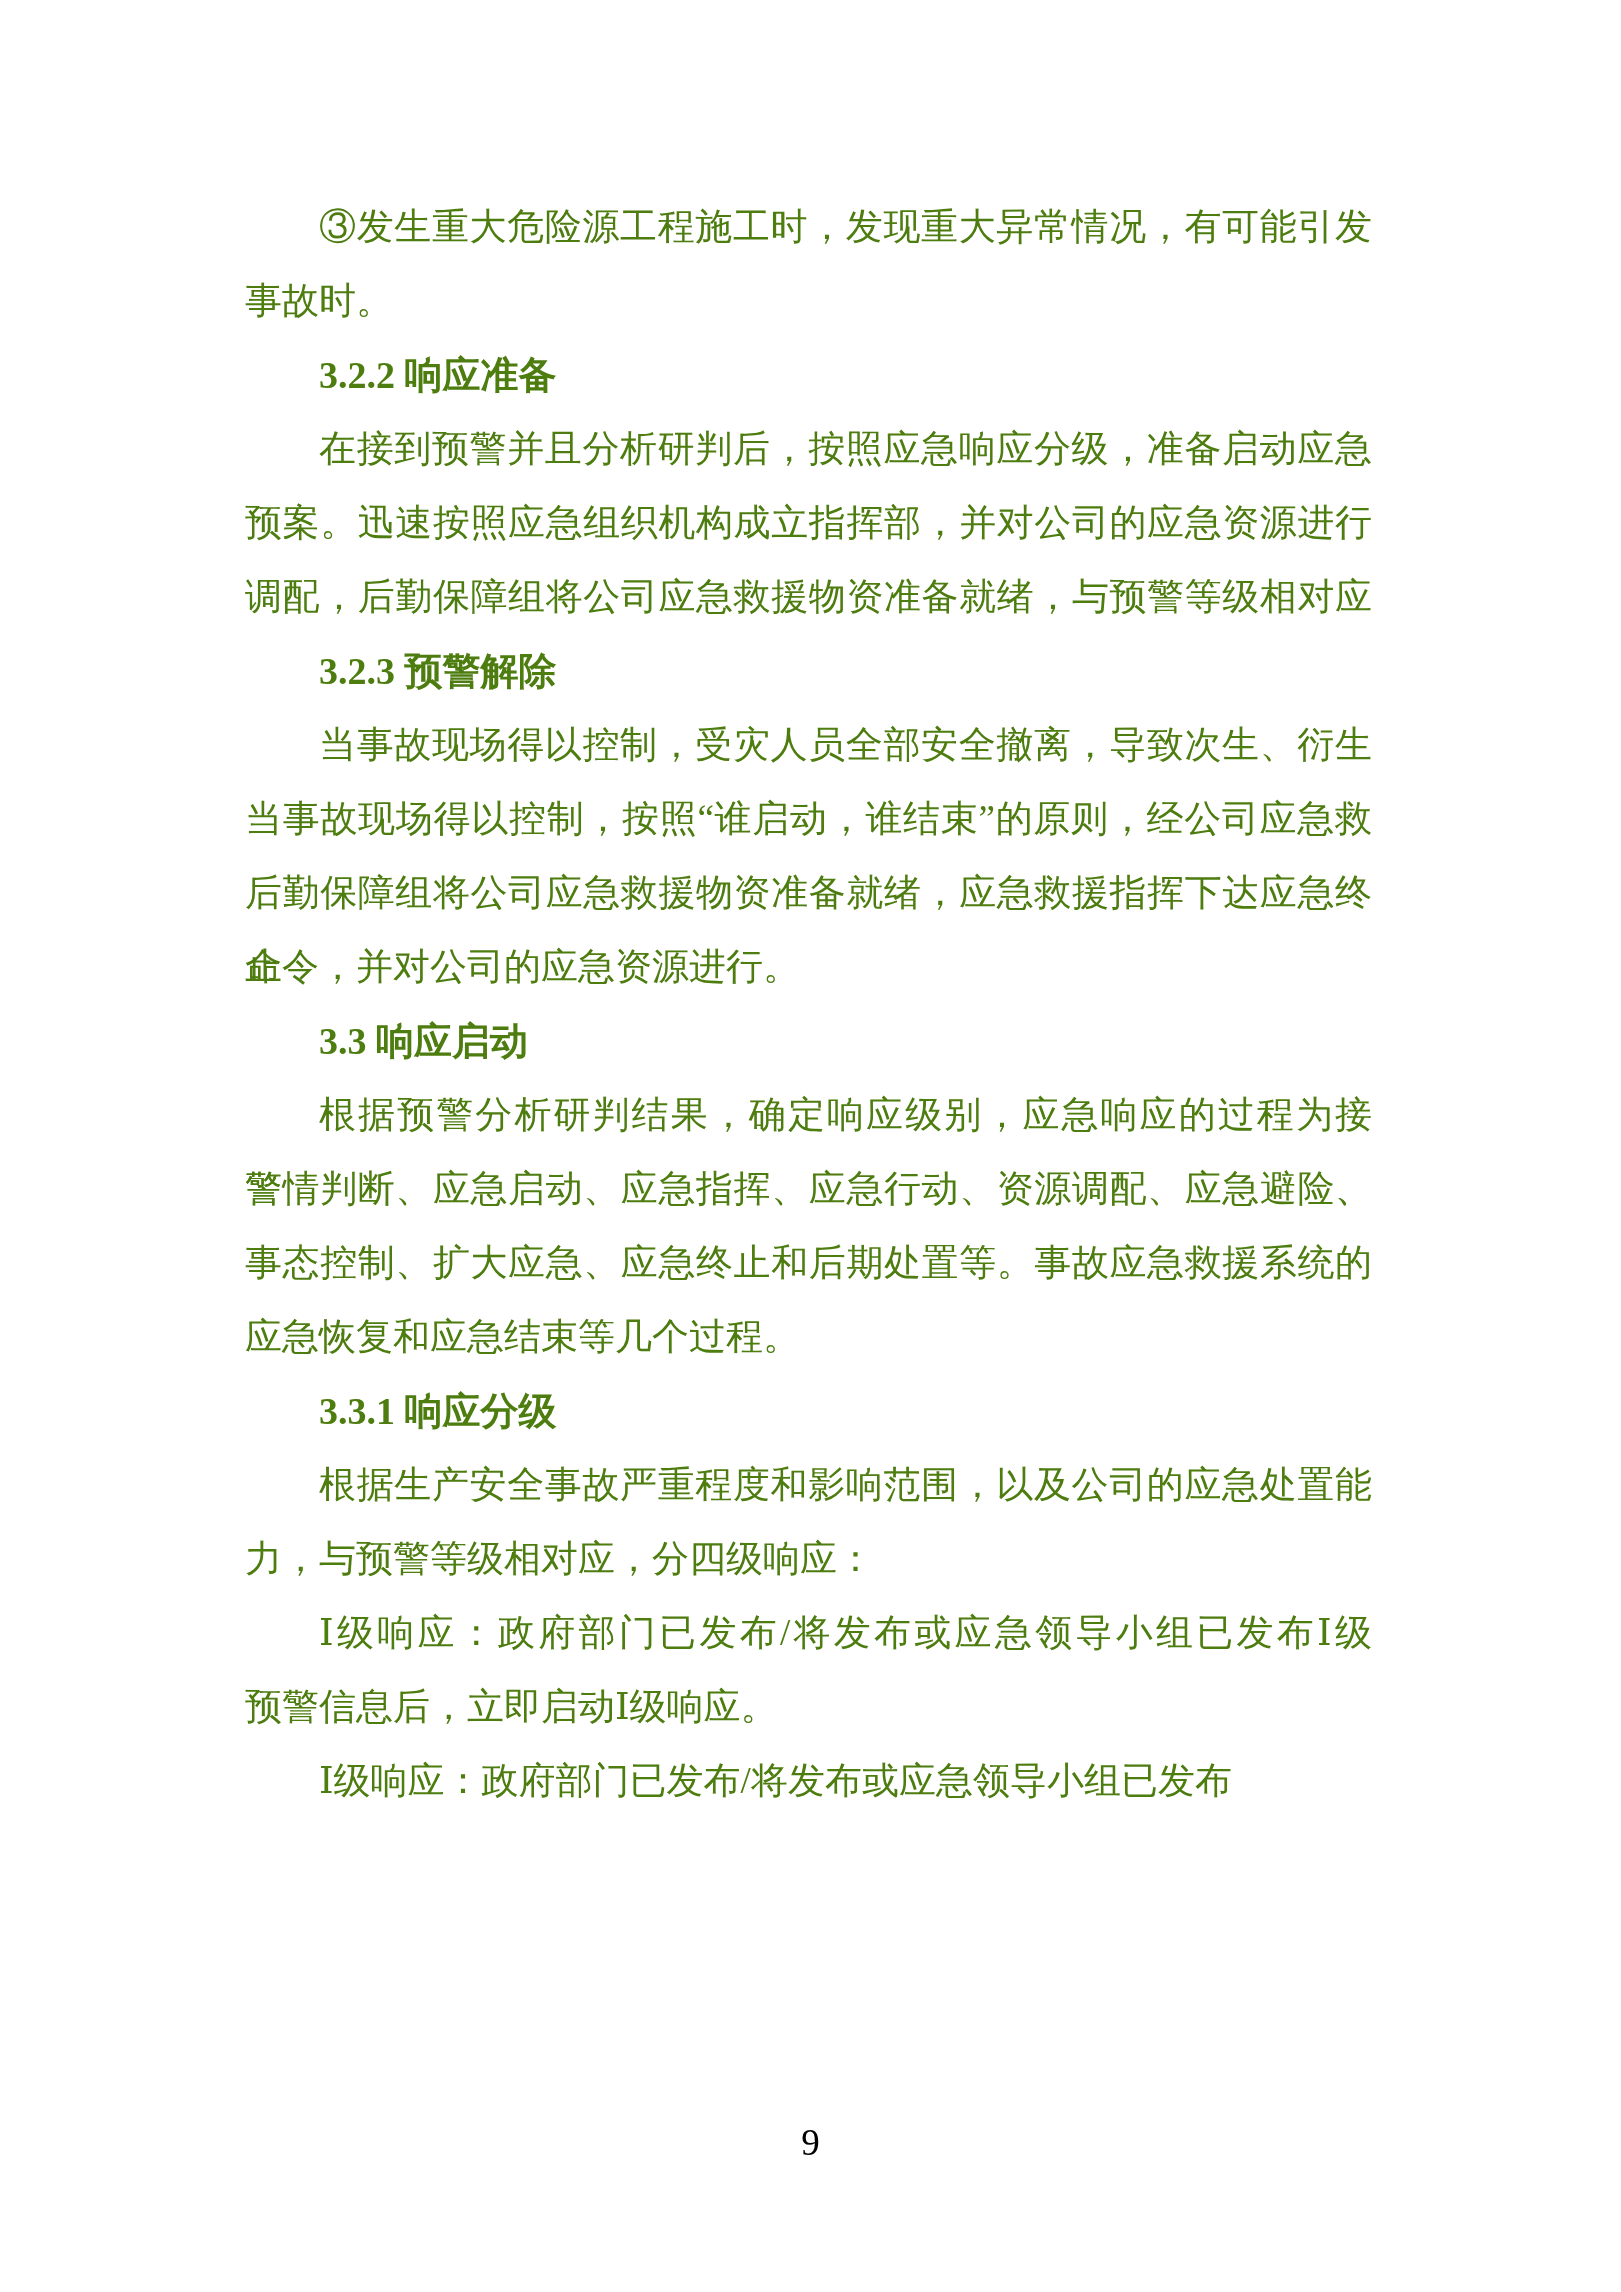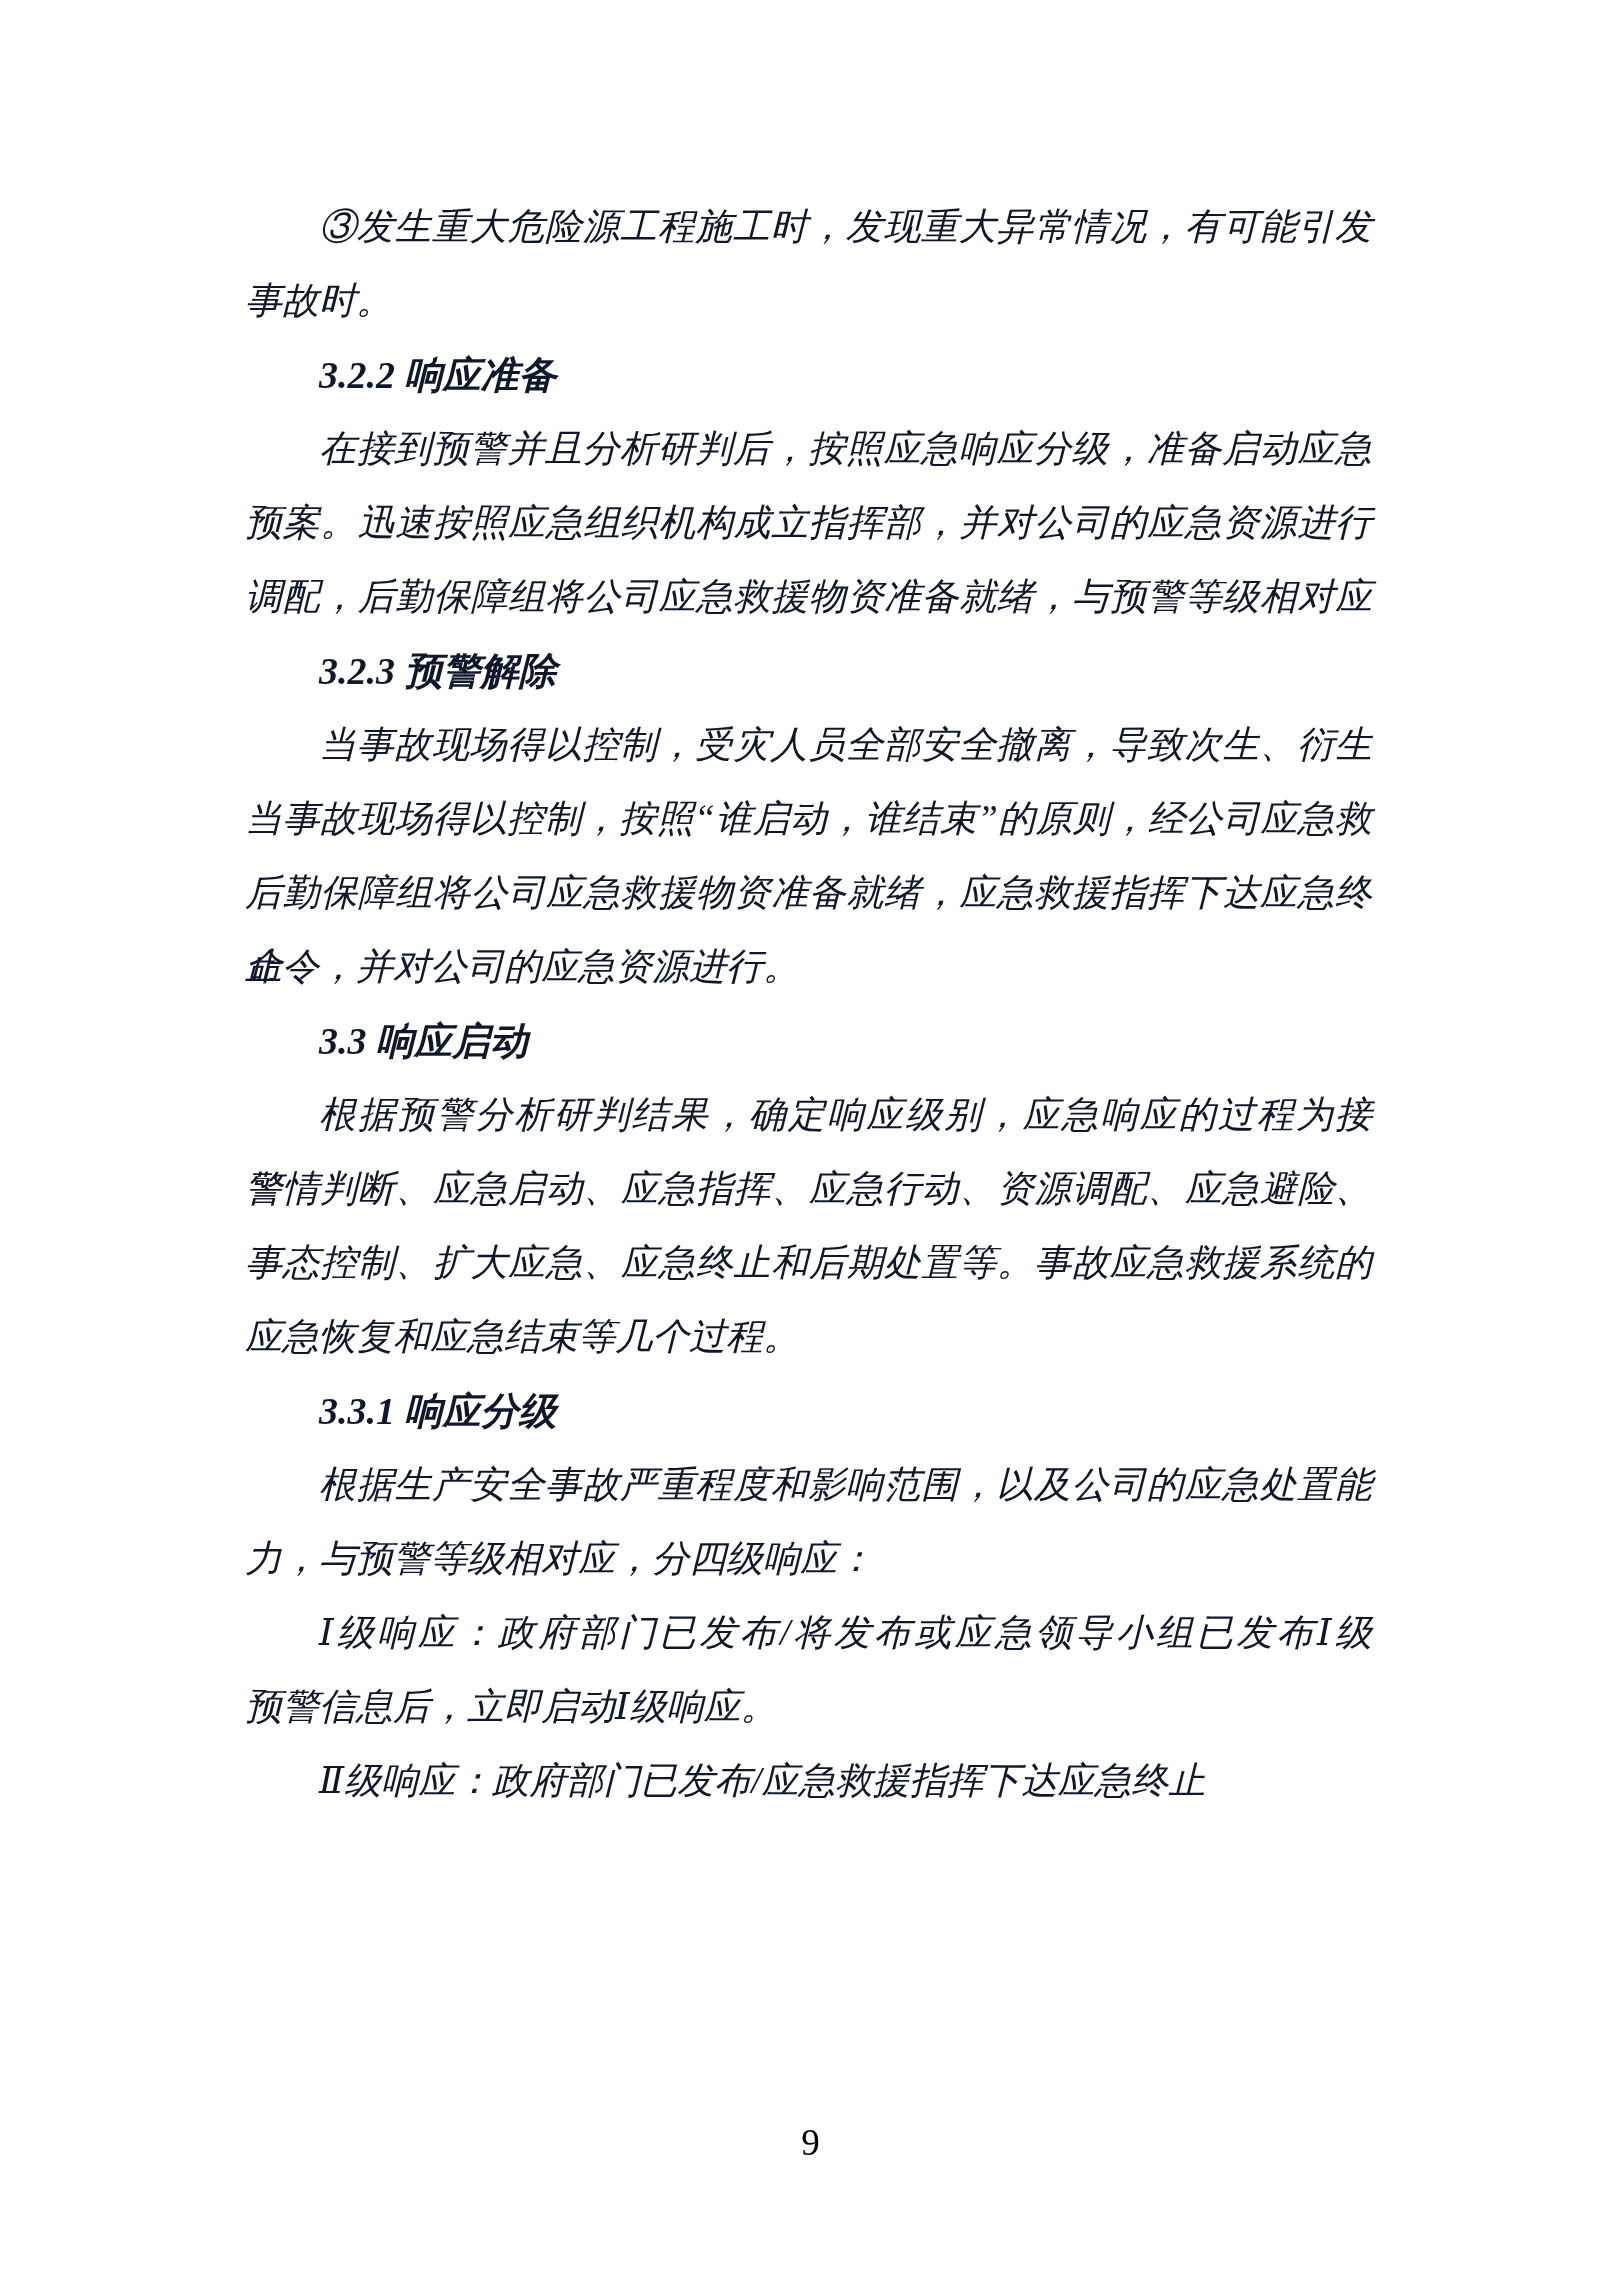--- a/index.html
+++ b/index.html
@@ -24,24 +24,23 @@
   .text-block {
     position: absolute;
     left: 245px;
     top: 190px;
     width: 1127px;
   }
   .line {
     height: 74px;
     line-height: 74px;
     font-size: 37px;
-    color: #0f172a;
+    color: #4d7c0f;
     white-space: normal;
     text-align: left;
-    font-style: italic;
   }
   
   .just {
     text-align: justify;
     text-align-last: justify;
     text-justify: inter-character;
   }
   
   .ind {
     text-indent: 74px;
@@ -80,17 +79,17 @@
     <div class="line ind heading">3.3 响应启动</div>
     <div class="line ind just">根据预警分析研判结果，确定响应级别，应急响应的过程为接警、</div>
     <div class="line just">警情判断、应急启动、应急指挥、应急行动、资源调配、应急避险、</div>
     <div class="line just">事态控制、扩大应急、应急终止和后期处置等。事故应急救援系统的</div>
     <div class="line">应急恢复和应急结束等几个过程。</div>
     <div class="line ind heading">3.3.1 响应分级</div>
     <div class="line ind just">根据生产安全事故严重程度和影响范围，以及公司的应急处置能</div>
     <div class="line">力，与预警等级相对应，分四级响应：</div>
     <div class="line ind just">Ⅰ级响应：政府部门已发布/将发布或应急领导小组已发布Ⅰ级</div>
     <div class="line">预警信息后，立即启动Ⅰ级响应。</div>
-    <div class="line ind">Ⅱ级响应：政府部门已发布/应急救援指挥下达应急终止</div>
+    <div class="line ind">Ⅰ级响应：政府部门已发布/将发布或应急领导小组已发布</div>
   </div>
   <div class="page-num">9</div>
 </div>
 
 
 </body></html>

